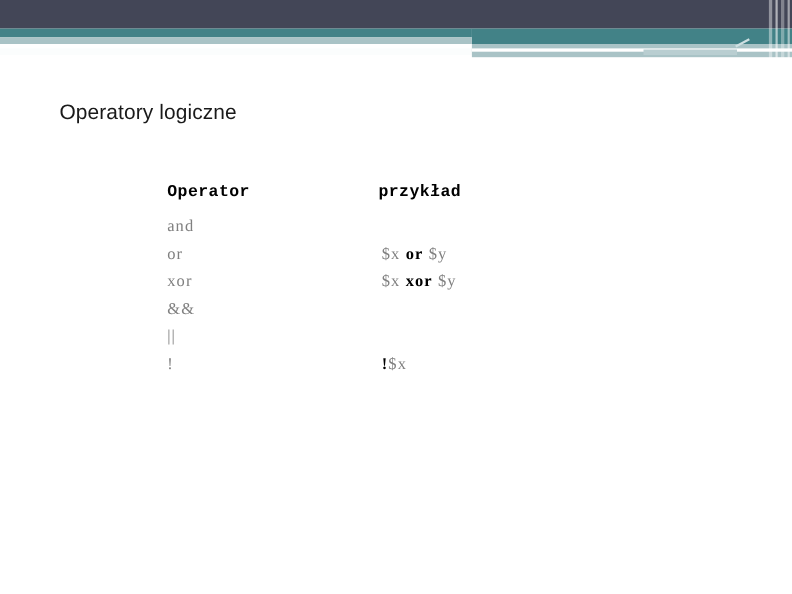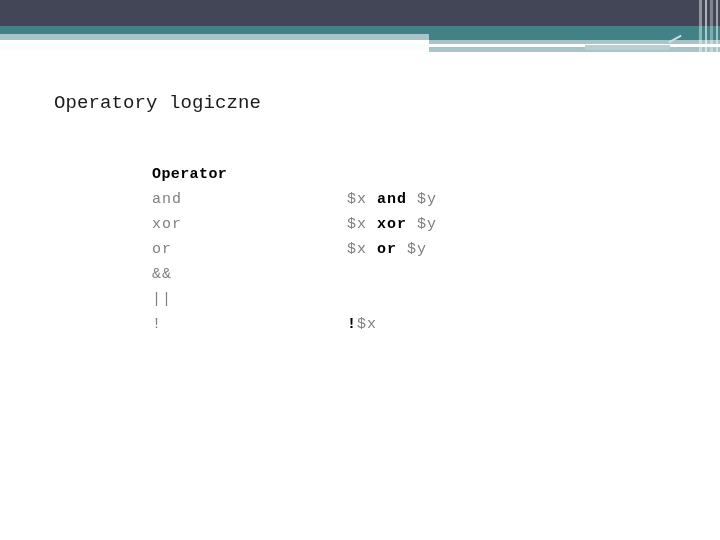--- a/index.html
+++ b/index.html
@@ -113,51 +113,53 @@
     height: 2px;
     background: #cfe0e2;
     transform: rotate(-28deg);
   }
 
   
   .slide-title {
     position: absolute;
     left: 54px;
     top: 92px;
-    font-family: Liberation Mono, monospace;
+    font-family: Liberation Sans, sans-serif;
     font-size: 19px;
     color: #1a1a1a;
     letter-spacing: 0.1px;
     white-space: nowrap;
   }
 
   
   .op-table {
     position: absolute;
     left: 152px;
     top: 166px;
     font-family: "Liberation Mono", monospace;
   }
   .op-head {
     display: flex;
     font-size: 15px;
     font-weight: bold;
     color: #000000;
+    margin-bottom: 15px;
     letter-spacing: 0.4px;
   }
   .op-head .col-op   { width: 192px; }
   .op-head .col-ex   { width: 200px; }
 
   .op-rows {
     font-size: 15px;
   }
   .op-row {
     display: flex;
     height: 25px;
-    align-items: flex-end;
+    align-items: flex-start;
+    font-family: Liberation Serif, serif;
   }
   .op-row .col-op {
     width: 195px;
     color: #808080;
     letter-spacing: 1px;
   }
   .op-row .col-ex {
     width: 200px;
     color: #808080;
     letter-spacing: 1px;
@@ -187,36 +189,36 @@
   <div class="stripe stripe-c"></div>
   <div class="stripe stripe-d"></div>
 </div>
 
 <div class="slide-title">Operatory logiczne</div>
 
 <div class="op-table">
 
   <div class="op-head">
     <div class="col-op">Operator</div>
+    <div class="col-ex">przykład</div>
   </div>
 
   <div class="op-rows">
       <div class="op-row">
         <div class="col-op">and</div>
-        <div class="col-ex"><span>$x </span><b>and</b><span> $y</span></div>
+      </div>
+      <div class="op-row">
+        <div class="col-op">or</div>
+        <div class="col-ex"><span>$x </span><b>or</b><span> $y</span></div>
       </div>
       <div class="op-row">
         <div class="col-op">xor</div>
         <div class="col-ex"><span>$x </span><b>xor</b><span> $y</span></div>
       </div>
       <div class="op-row">
-        <div class="col-op">or</div>
-        <div class="col-ex"><span>$x </span><b>or</b><span> $y</span></div>
-      </div>
-      <div class="op-row">
         <div class="col-op">&amp;&amp;</div>
       </div>
       <div class="op-row">
         <div class="col-op">||</div>
       </div>
       <div class="op-row">
         <div class="col-op">!</div>
         <div class="col-ex"><span></span><b>!</b><span>$x</span></div>
       </div>
     </div>

